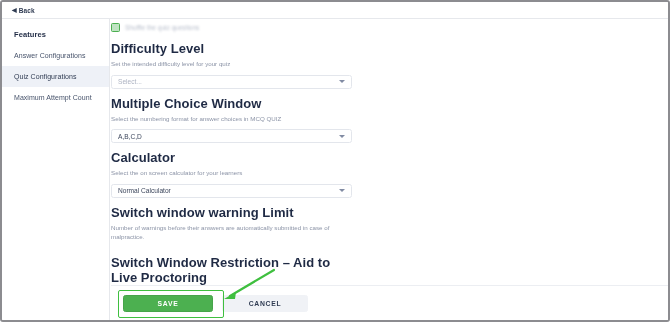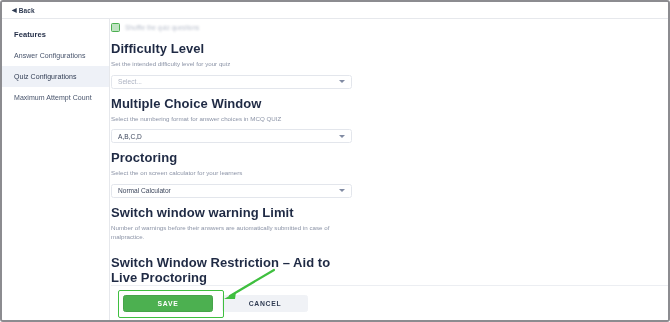--- a/index.html
+++ b/index.html
@@ -284,21 +284,21 @@
         <div class="section">
           <div class="section-title">Multiple Choice Window</div>
           <div class="section-desc">Select the numbering format for answer choices in MCQ QUIZ</div>
           <div class="field">
             <span class="field-value">A,B,C,D</span>
             <span class="chev"></span>
           </div>
         </div>
 
         <div class="section">
-          <div class="section-title">Proctoring</div>
+          <div class="section-title">Calculator</div>
           <div class="section-desc">Select the on screen calculator for your learners</div>
           <div class="field">
             <span class="field-value">Normal Calculator</span>
             <span class="chev"></span>
           </div>
         </div>
 
         <div class="section">
           <div class="section-title">Switch window warning Limit</div>
           <div class="section-desc">Number of warnings before their answers are automatically submitted in case of malpractice.</div>

